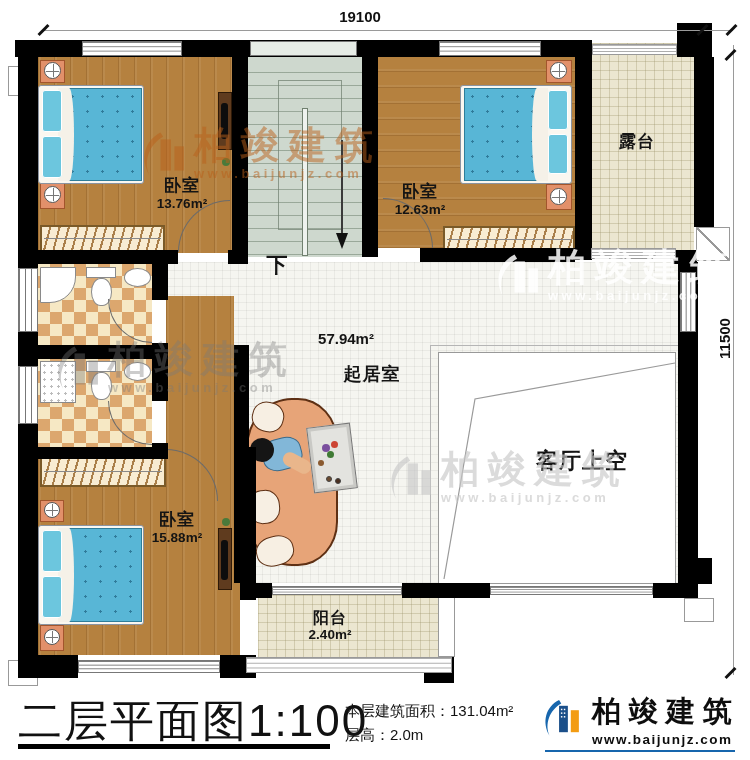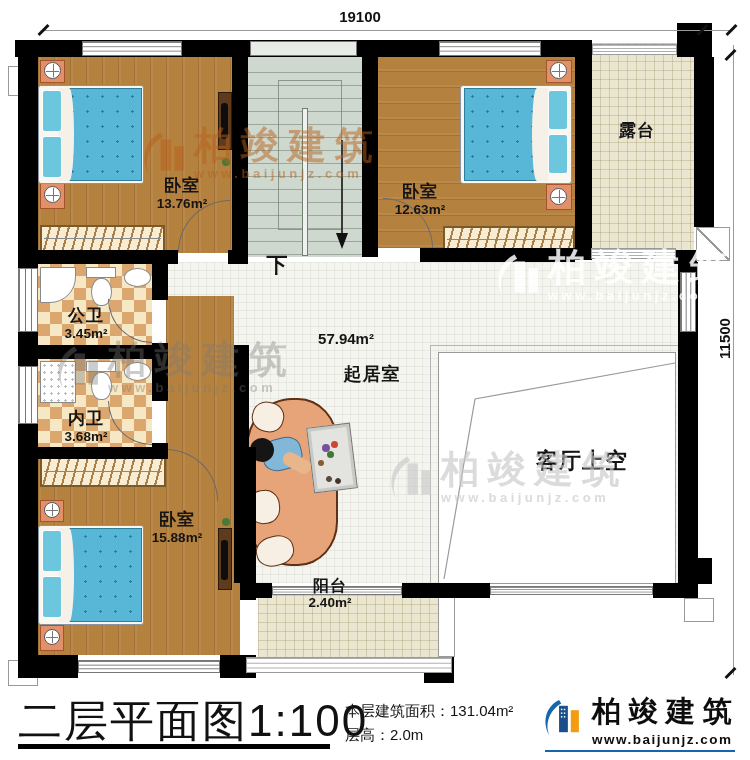--- a/index.html
+++ b/index.html
@@ -210,41 +210,33 @@
   <div class="abs sheet" style="left:532px;top:88px;width:16px;height:93px;border-radius:60% 0 0 60% / 100% 0 0 100%"></div>
   <div class="abs pillow" style="left:548px;top:90px;width:20px;height:40px"></div>
   <div class="abs pillow" style="left:548px;top:134px;width:20px;height:40px"></div>
   <div class="abs closet" style="left:443px;top:226px;width:132px;height:26px"></div>
   <div class="abs rod" style="left:447px;top:239px;width:124px;height:1px"></div>
   <div class="abs rlabel" style="left:375px;top:182px;width:90px">
     <div class="rname">卧室</div>
     <div class="rarea">12.63m²</div>
   </div>
 
-  <div class="abs rlabel" style="left:587px;top:121px;width:100px">
+  <div class="abs rlabel" style="left:587px;top:132px;width:100px">
     <div class="rname">露台</div>
   </div>
 
   <div class="abs fixt" style="left:40px;top:267px;width:36px;height:36px;border-radius:0 0 26px 0"></div>
   <div class="abs fixt" style="left:86px;top:267px;width:30px;height:11px"></div>
   <div class="abs fixt" style="left:91px;top:278px;width:21px;height:28px;border-radius:50% / 55%"></div>
   <div class="abs fixt" style="left:124px;top:268px;width:27px;height:19px;border-radius:50%"></div>
-  <div class="abs rlabel" style="left:48px;top:306px;width:76px">
-    <div class="rname">公卫</div>
-    <div class="rarea">3.45m²</div>
-  </div>
 
   <div class="abs fixt" style="left:40px;top:361px;width:36px;height:42px;background-image:radial-gradient(#bbb 1px, transparent 1.2px);background-size:7px 7px"></div>
   <div class="abs fixt" style="left:86px;top:361px;width:30px;height:11px"></div>
   <div class="abs fixt" style="left:91px;top:372px;width:21px;height:28px;border-radius:50% / 55%"></div>
   <div class="abs fixt" style="left:124px;top:362px;width:27px;height:19px;border-radius:50%"></div>
-  <div class="abs rlabel" style="left:48px;top:409px;width:76px">
-    <div class="rname">内卫</div>
-    <div class="rarea">3.68m²</div>
-  </div>
 
   <div class="abs closet" style="left:40px;top:457px;width:126px;height:30px"></div>
   <div class="abs rod" style="left:44px;top:471px;width:118px;height:1px"></div>
   <div class="abs nstand" style="left:40px;top:500px;width:24px;height:22px"></div>
   <div class="lamp" style="left:44px;top:502px;width:16px;height:16px"></div>
   <div class="abs nstand" style="left:40px;top:625px;width:24px;height:26px"></div>
   <div class="lamp" style="left:44px;top:629px;width:16px;height:16px"></div>
   <div class="abs bedframe" style="left:38px;top:525px;width:106px;height:100px"></div>
   <div class="abs mattress" style="left:62px;top:528px;width:80px;height:94px"></div>
   <div class="abs sheet" style="left:58px;top:528px;width:16px;height:94px"></div>
@@ -272,21 +264,21 @@
   <div class="abs ctable" style="left:310px;top:425px;width:44px;height:66px;transform:rotate(-7deg)"></div>
   <div class="dot" style="left:322px;top:444px;width:8px;height:8px;background:#7a4f9e"></div>
   <div class="dot" style="left:331px;top:441px;width:7px;height:7px;background:#cc4433"></div>
   <div class="dot" style="left:327px;top:451px;width:7px;height:7px;background:#3f7a34"></div>
   <div class="dot" style="left:318px;top:460px;width:6px;height:6px;background:#8a5a30"></div>
   <div class="dot" style="left:326px;top:476px;width:6px;height:6px;background:#6b4a2f;border:1px solid #444"></div>
   <div class="dot" style="left:335px;top:478px;width:6px;height:6px;background:#4a2f20;border:1px solid #444"></div>
 
   <div class="abs rlabel rname" style="left:522px;top:448px;width:120px;font-size:22px">客厅上空</div>
 
-  <div class="abs rlabel" style="left:280px;top:576px;width:100px">
+  <div class="abs rlabel" style="left:280px;top:608px;width:100px">
     <div class="rname" style="font-size:16px">阳台</div>
     <div class="rarea">2.40m²</div>
   </div>
 
   <div class="abs wm" style="left:138px;top:126px;color:rgba(186,95,25,.5)">
     <svg width="52" height="58" viewBox="0 0 60 60" fill="currentColor">
       <path d="M26 4 C8 13 2 34 13 53 C6 37 13 18 29 9 Z"></path>
         <rect x="26" y="12" width="12" height="36"></rect>
         <rect x="42" y="20" width="11" height="28"></rect>
     </svg>

